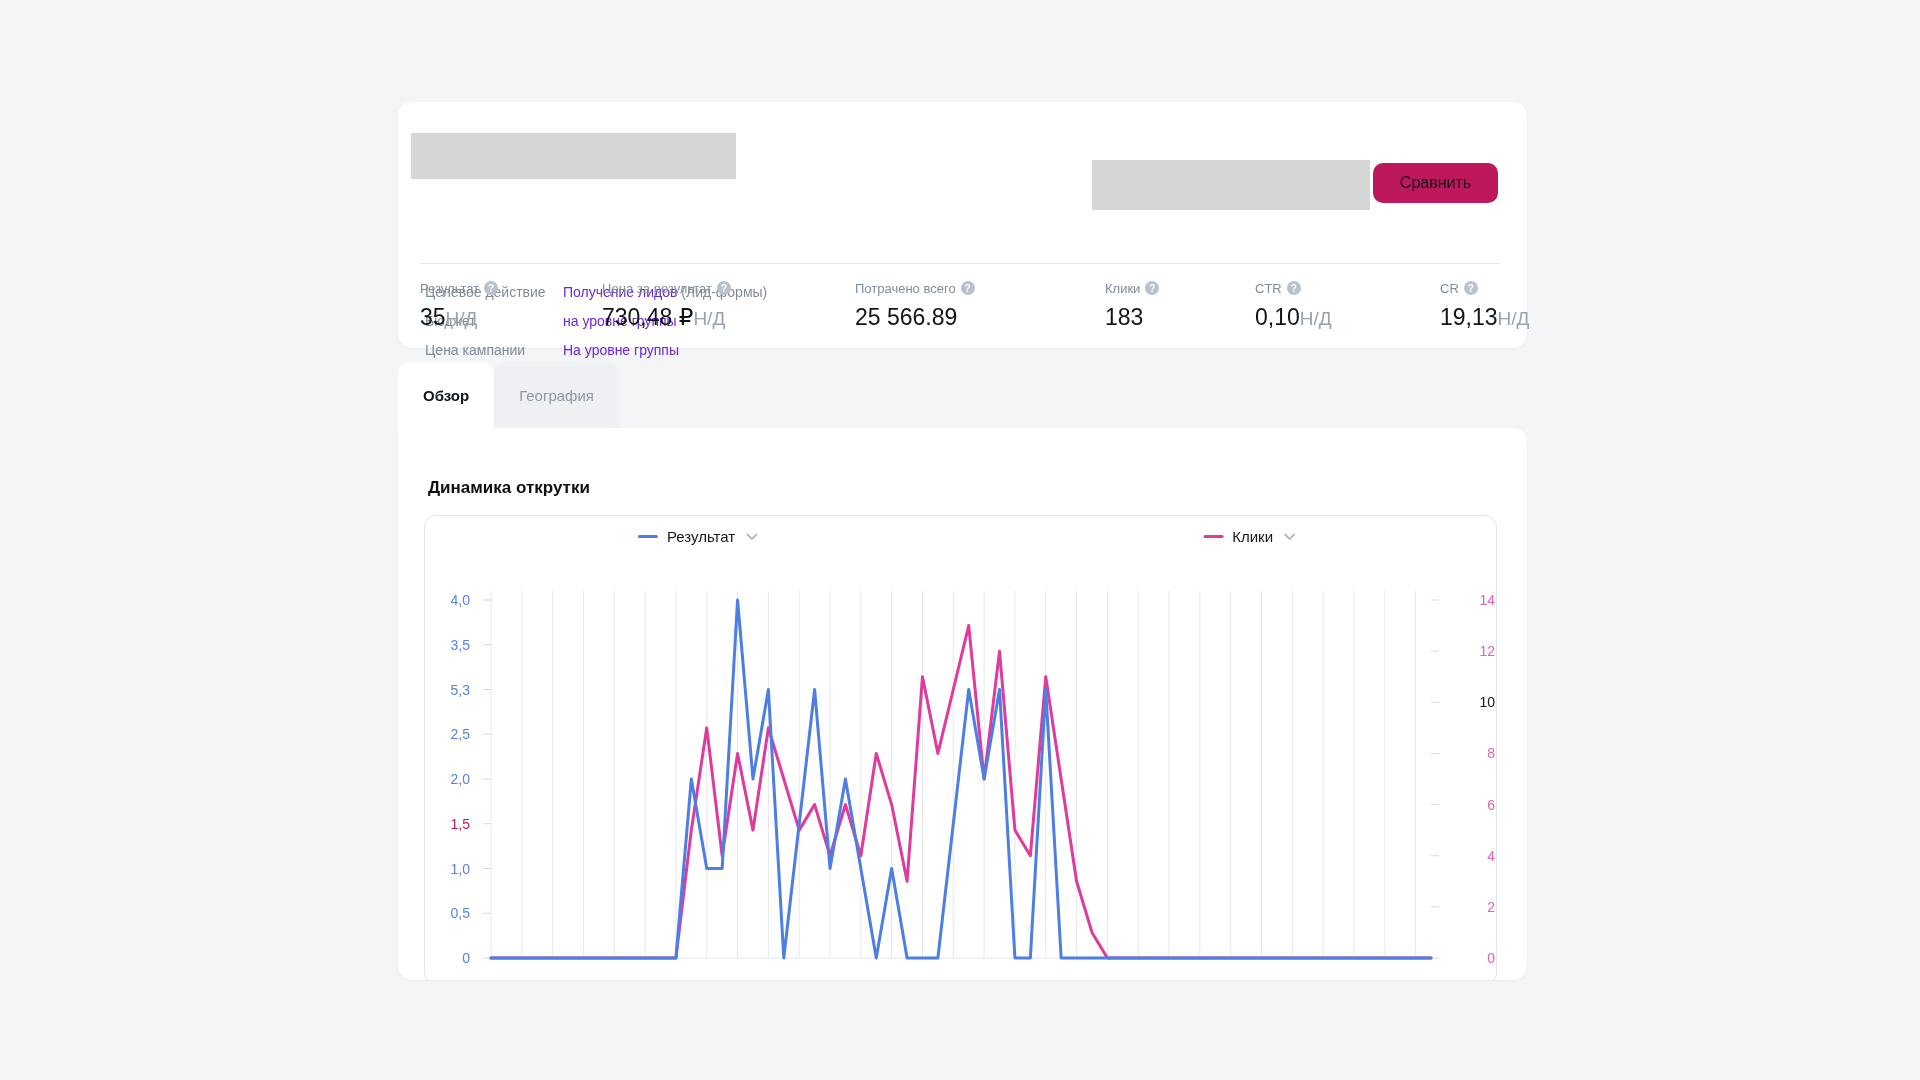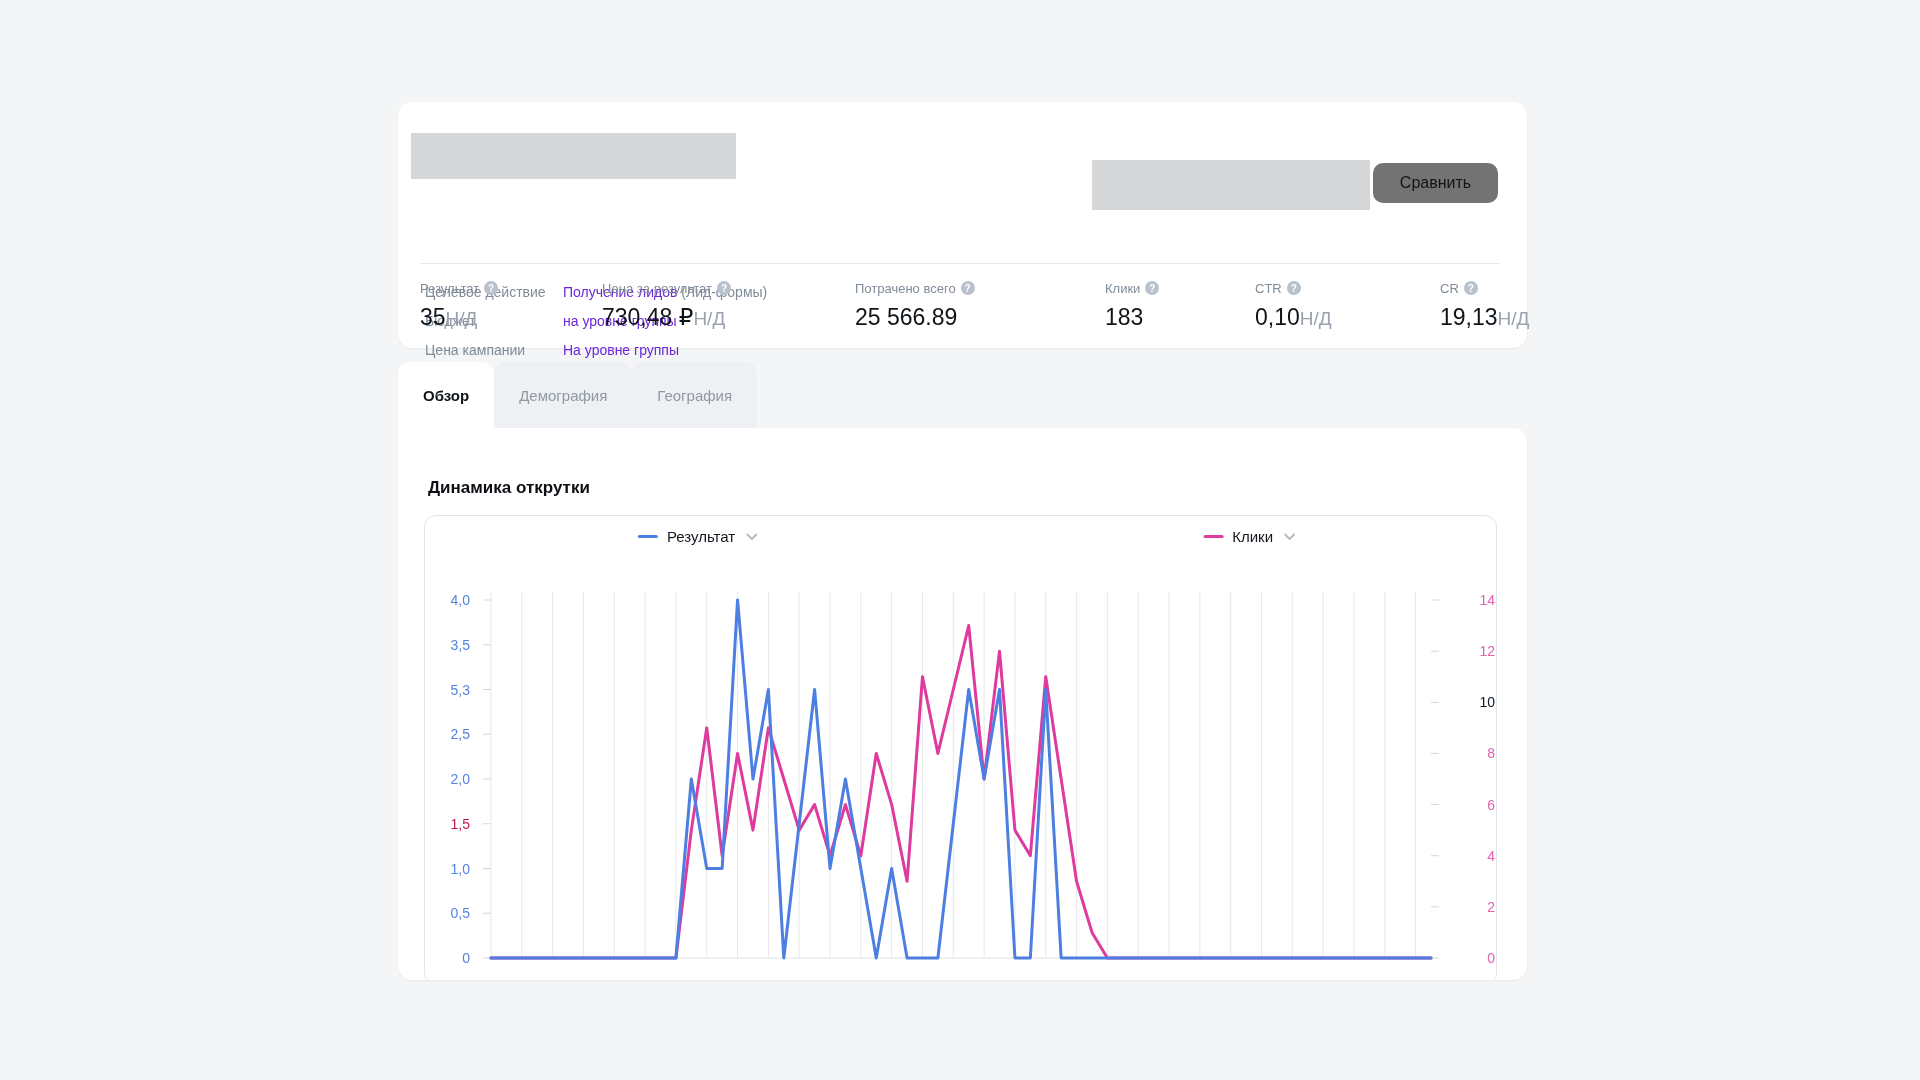--- a/index.html
+++ b/index.html
@@ -18,21 +18,21 @@
   .redacted{position:absolute;background:#d5d6d8;}
   #title-redacted{left:13px;top:31px;width:325px;height:46px;}
   #filter-redacted{left:694px;top:58px;width:278px;height:50px;}
   .info-row{position:absolute;left:27px;font-size:14px;line-height:18px;white-space:nowrap;}
   .info-row .lbl{display:inline-block;width:138px;color:#818c99;}
   .info-row .val{font-weight:400;color:#6d28d9;}
   .info-row .note{font-weight:400;color:#818c99;}
   #row-action{top:181px;} #row-budget{top:210px;} #row-price{top:239px;}
   #compare-btn{
     position:absolute;left:975px;top:61px;width:125px;height:40px;
-    background:#737373;border:none;border-radius:10px;cursor:pointer;
+    background:#be185d;border:none;border-radius:10px;cursor:pointer;
     font-family:inherit;font-size:16px;font-weight:500;color:#0f1419;
   }
   #stats-divider{position:absolute;left:22px;top:161px;width:1080px;height:1px;background:#e6e7eb;}
   .stat-col{position:absolute;top:178px;white-space:nowrap;}
   .stat-col:nth-of-type(1){left:22px;}
   .stat-col:nth-of-type(2){left:204px;}
   .stat-col:nth-of-type(3){left:457px;}
   .stat-col:nth-of-type(4){left:707px;}
   .stat-col:nth-of-type(5){left:857px;}
   .stat-col:nth-of-type(6){left:1042px;}
@@ -132,21 +132,20 @@
           <span>CR</span>
           <span class="help-icon">?</span>
         </div>
         <div class="stat-value">19,13<span class="stat-suffix">Н/Д</span></div>
       </div>
     </div>
 </div>
 
 <div id="tabs">
     <div class="tab active">Обзор</div>
-    <div class="tab">Демография</div>
     <div class="tab">География</div>
   </div>
 
 <div class="card" id="chart-card">
   <div id="chart-title">Динамика открутки</div>
 
   <div id="chart-box">
     <div class="legend-item" id="legend-result">
       <span class="legend-dash" id="dash-result" style="background: rgb(77, 126, 226);"></span>
       <span>Результат</span>

